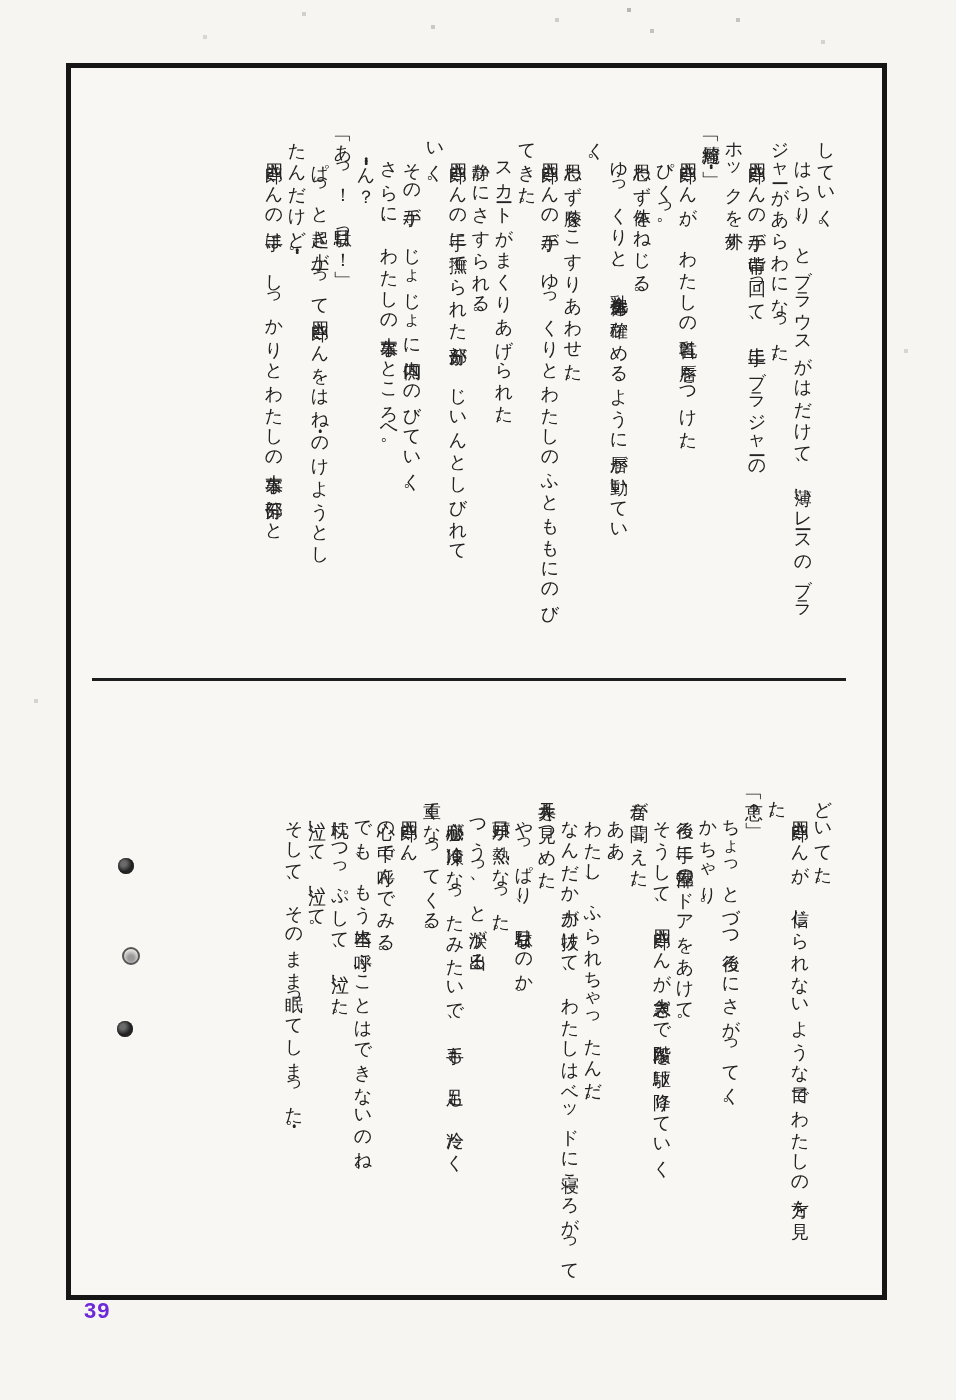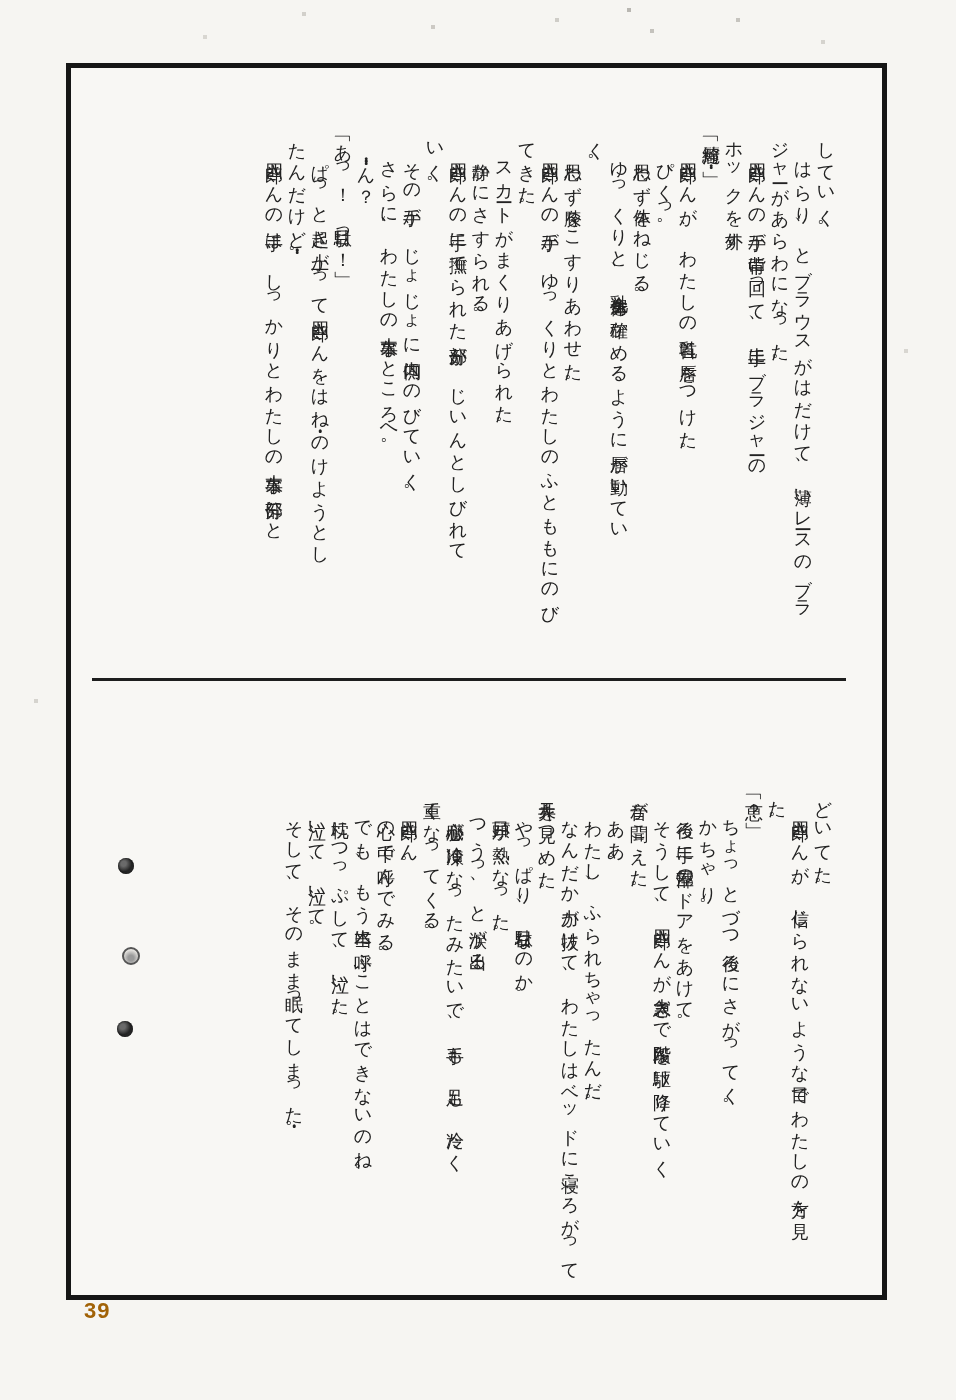--- a/index.html
+++ b/index.html
@@ -40,21 +40,21 @@
     box-shadow:inset 0 0 2px #000;
   }
   .stamp-light{
     width:14px;height:14px;
     border:2px solid #555;
     background:radial-gradient(circle at 50% 65%, #9a9a9a 0 25%, #e4e2de 70%);
   }
   .page-number{
     position:absolute;left:84px;top:1298px;
     font-family:"Liberation Sans","DejaVu Sans",sans-serif;
-    font-weight:bold;font-size:22px;color:#a16207;letter-spacing:1px;
+    font-weight:bold;font-size:22px;color:#6d28d9;letter-spacing:1px;
   }
   .speckles{
     position:absolute;left:0;top:0;width:2px;height:2px;background:transparent;
     box-shadow:
       628px 9px 0 1px #b9b7b2,
       651px 30px 0 1px #c4c2bd,
       556px 19px 0 1px #cfcdc8,
       303px 13px 0 1px #d2d0cb,
       432px 26px 0 1px #ccc9c4,
       737px 19px 0 1px #c6c4bf,

